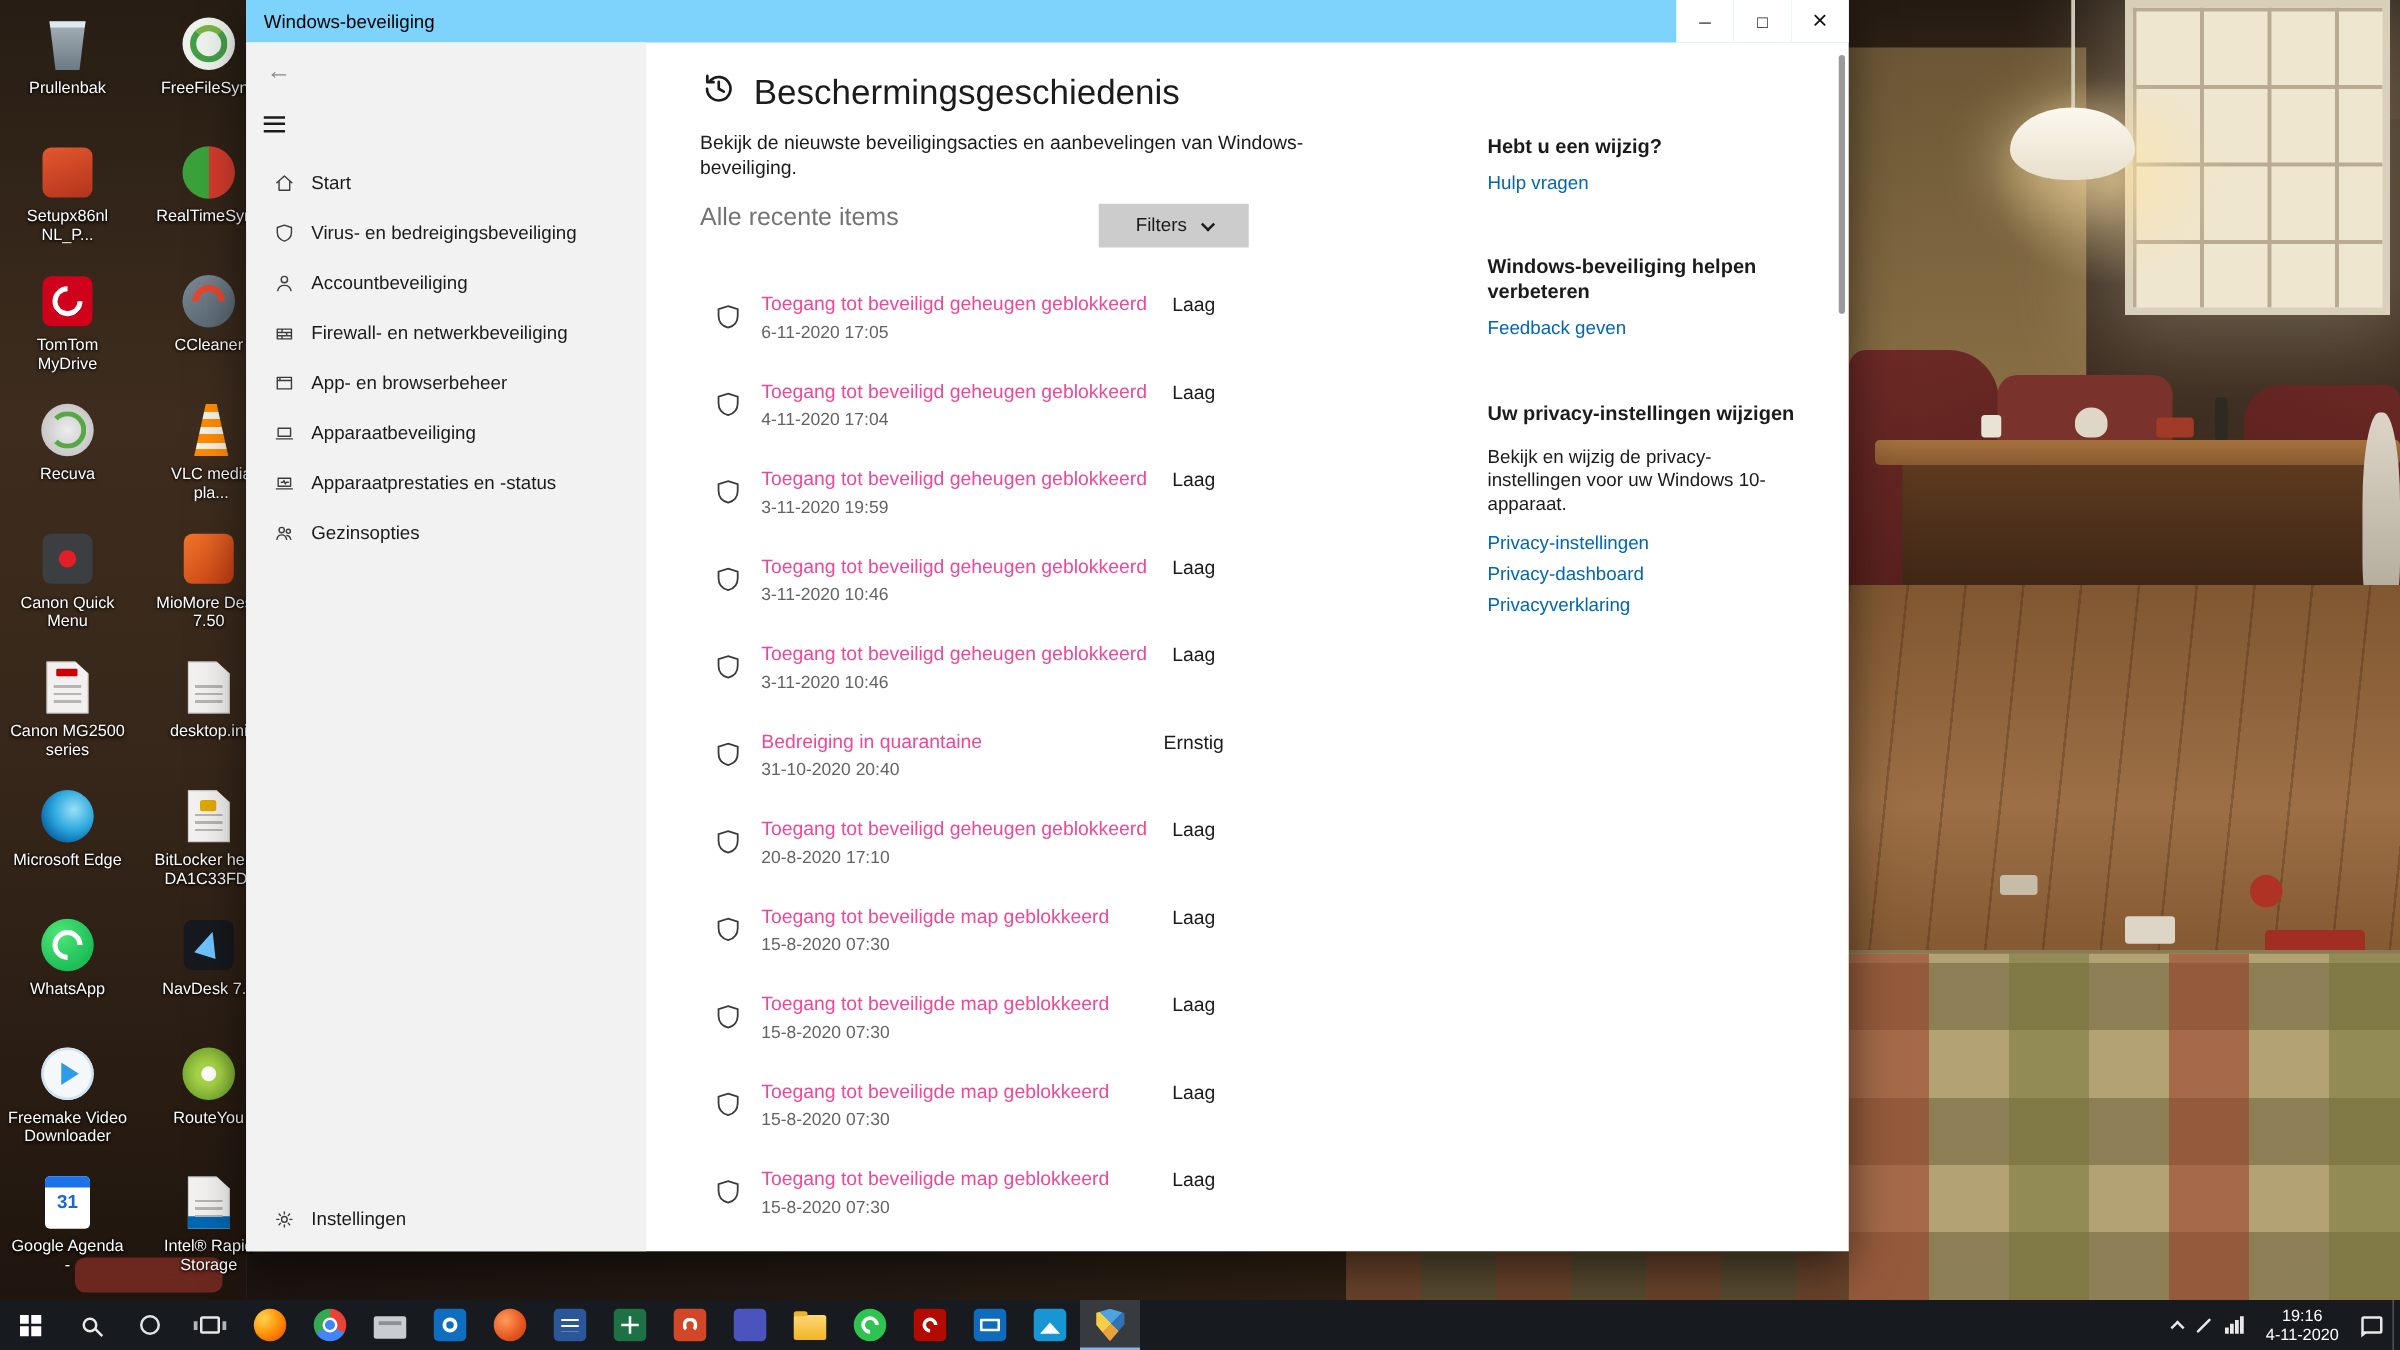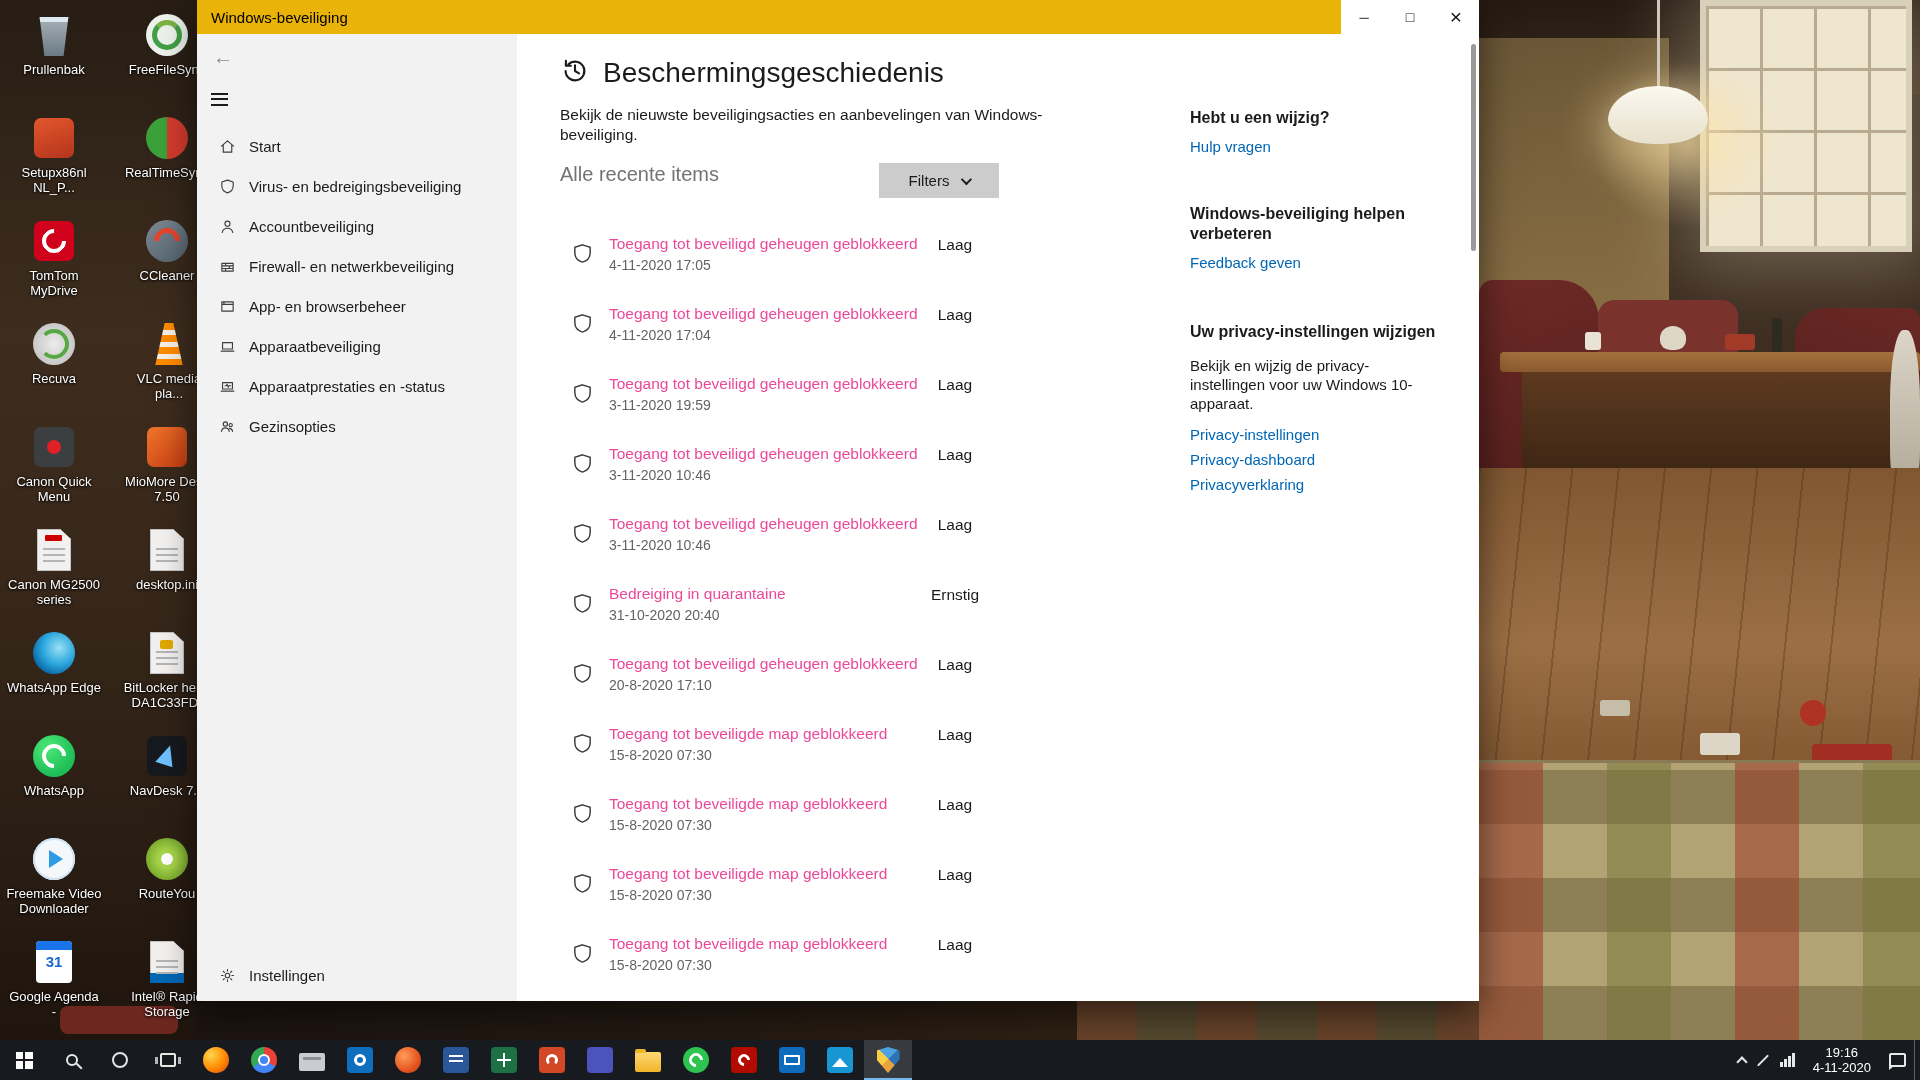--- a/index.html
+++ b/index.html
@@ -82,21 +82,21 @@
   .v-canonqm::after { content:""; position:absolute; left:13px; top:13px; width:14px; height:14px; border-radius:50%; background:#e01f26; }
   .v-miomore { background:linear-gradient(135deg,#f2762b,#c23b12); }
   .v-navdesk { background:#16191d; }
   .v-navdesk::after { content:""; position:absolute; left:11px; top:9px; border-left:9px solid transparent; border-right:9px solid transparent; border-bottom:20px solid #6fc2ff; transform:rotate(18deg); }
   .ic-cone { width:36px; height:42px; clip-path:polygon(38% 0,62% 0,88% 100%,12% 100%); background:repeating-linear-gradient(180deg,#ff8b00 0 7px,#f6f0e6 7px 12px); }
   .ic-cal { width:36px; height:42px; background:#fff; border-radius:4px; padding-top:12px; text-align:center; font-size:15px; font-weight:bold; color:#1967d2; }
   .ic-cal::before { content:""; position:absolute; top:0; left:0; right:0; height:9px; background:#1a73e8; border-radius:4px 4px 0 0; }
 
   
   .win { position:absolute; left:197px; top:0; width:1282px; height:1001px; background:#fff; box-shadow:0 12px 34px rgba(0,0,0,.55); }
-  .titlebar { position:absolute; left:0; top:0; right:0; height:34px; background:#eab308; display:flex; align-items:center; }
+  .titlebar { position:absolute; left:0; top:0; right:0; height:34px; background:#7dd3fc; display:flex; align-items:center; }
   .wtitle { font-size:15px; color:#000; padding-left:14px; }
   .caps { margin-left:auto; display:flex; height:34px; }
   .cap { width:46px; height:34px; border:none; background:#fff; color:#111; display:flex; align-items:center; justify-content:center; cursor:pointer; }
   .cap-min::before { content:"─"; font-size:13px; }
   .cap-max::before { content:"□"; font-size:14px; }
   .cap-close::before { content:"×"; font-size:21px; }
   .sidebar { position:absolute; left:0; top:34px; width:320px; bottom:0; background:#f2f2f2; }
   .back { position:absolute; left:12px; top:10px; width:28px; height:26px; border:none; background:none; color:#8a8a8a; font-size:20px; cursor:pointer; }
   .back::before { content:"←"; }
   .menu { position:absolute; left:14px; top:54px; width:26px; height:22px; border:none; background:none; cursor:pointer; }
@@ -259,21 +259,21 @@
     <div class="dicon" style="left:6px;top:525px">
         <div class="tile">
           <div class="ic ic-doc v-canon"></div>
         </div>
         <div class="dlabel">Canon MG2500 series Schermhan...</div>
       </div>
     <div class="dicon" style="left:6px;top:628px">
         <div class="tile">
           <div class="ic ic-round v-edge"></div>
         </div>
-        <div class="dlabel">WhatsApp Edge</div>
+        <div class="dlabel">Microsoft Edge</div>
       </div>
     <div class="dicon" style="left:6px;top:731px">
         <div class="tile">
           <div class="ic ic-round v-whatsapp"></div>
         </div>
         <div class="dlabel">WhatsApp</div>
       </div>
     <div class="dicon" style="left:6px;top:834px">
         <div class="tile">
           <div class="ic ic-round v-freemake"></div>
@@ -459,21 +459,21 @@
           <span>Filters</span>
           <span class="chev-down"></span>
         </button>
       </div>
       <div class="events">
         <div class="event-row">
           <span class="ev-ic"><svg viewBox="0 0 24 24">
                 <path d="M12 3l8 2.6V11c0 5-3.2 8.7-8 10-4.8-1.3-8-5-8-10V5.6L12 3z"></path>
               </svg></span>
           <span class="ev-title">Toegang tot beveiligd geheugen geblokkeerd</span>
-          <span class="ev-date">4-11-2020 17:05</span>
+          <span class="ev-date">6-11-2020 17:05</span>
           <span class="ev-sev">Laag</span>
         </div>
         <div class="event-row">
           <span class="ev-ic"><svg viewBox="0 0 24 24">
                 <path d="M12 3l8 2.6V11c0 5-3.2 8.7-8 10-4.8-1.3-8-5-8-10V5.6L12 3z"></path>
               </svg></span>
           <span class="ev-title">Toegang tot beveiligd geheugen geblokkeerd</span>
           <span class="ev-date">4-11-2020 17:04</span>
           <span class="ev-sev">Laag</span>
         </div>

